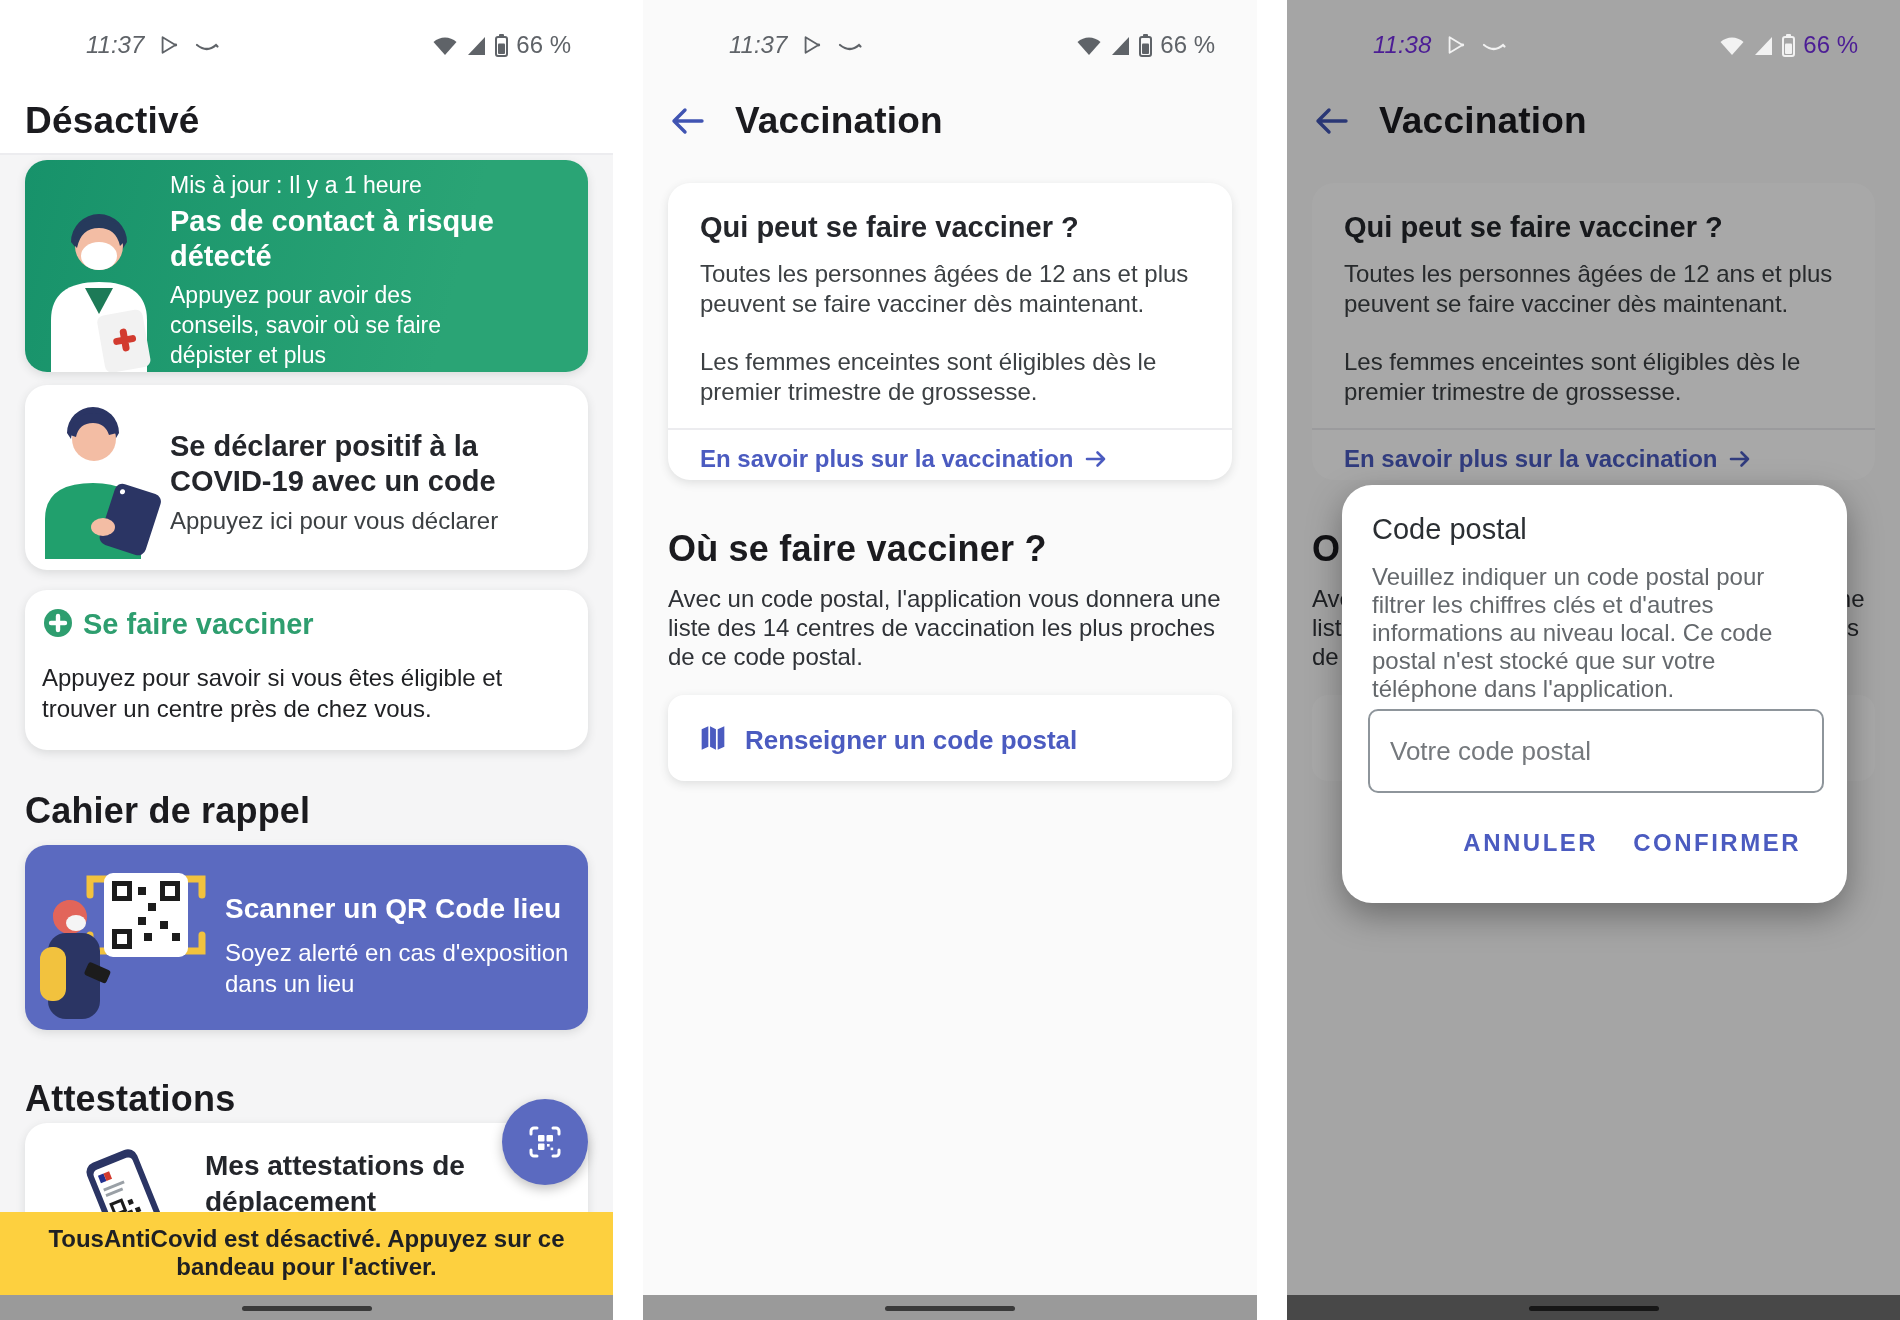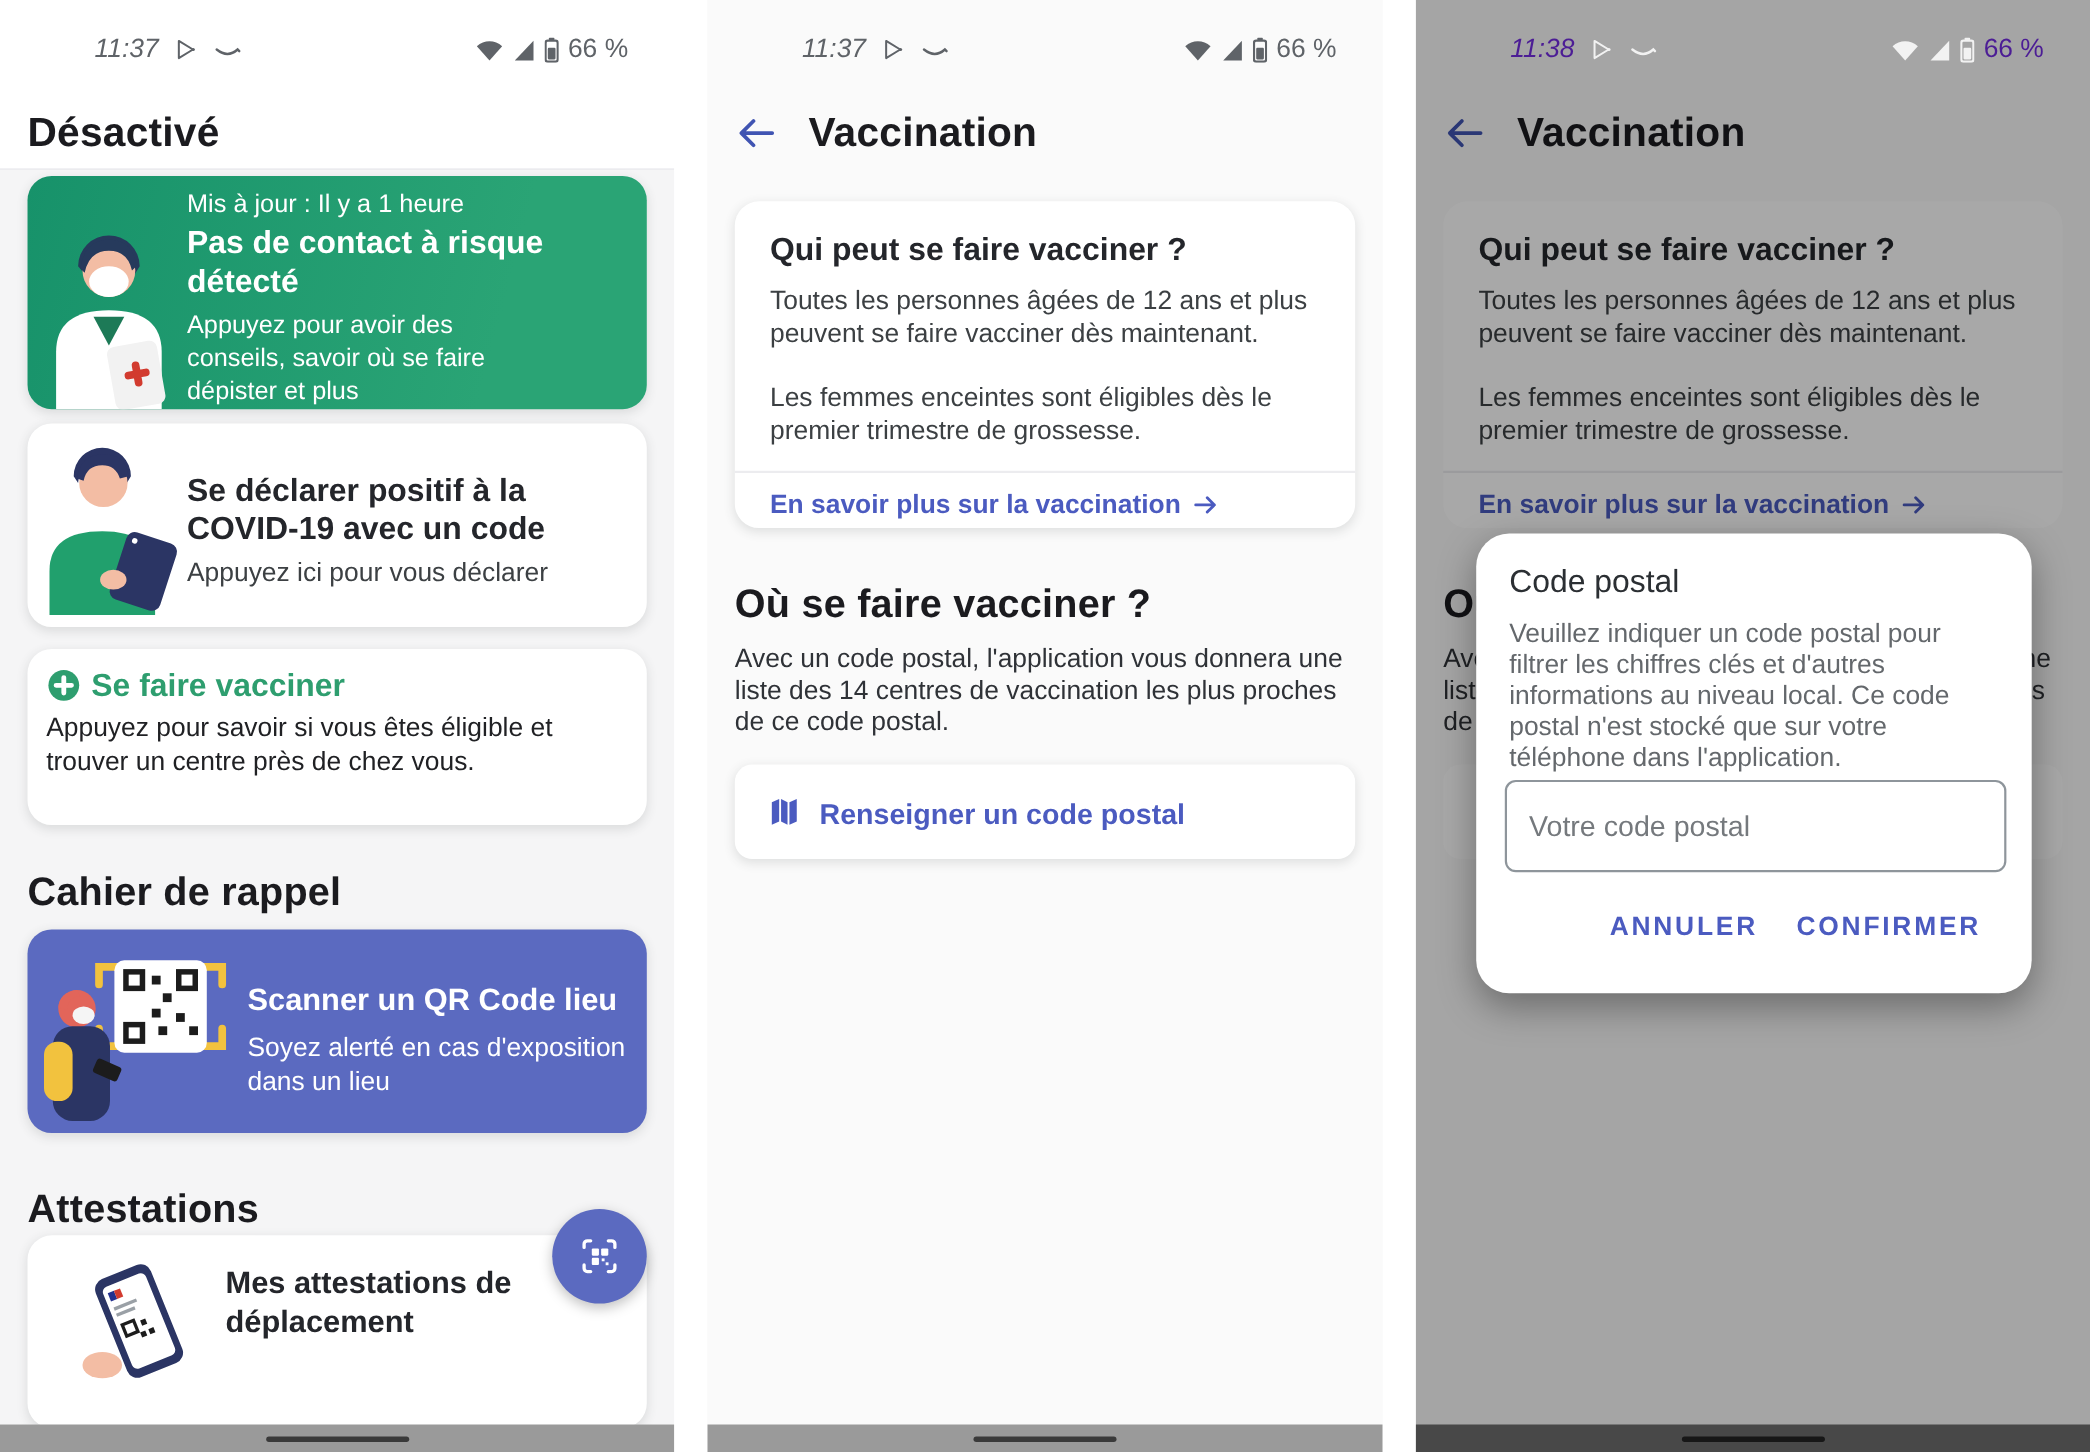--- a/index.html
+++ b/index.html
@@ -142,21 +142,21 @@
     </div>
 
     <div class="card" style="left:25px;top:590px;width:563px;height:160px;">
       <span class="abs" style="left:17px;top:17px;">
         <svg width="32" height="32" viewBox="0 0 32 32">
             <circle cx="16" cy="16" r="14" fill="#2e9e6f"></circle>
             <path d="M16 9 V23 M9 16 H23" stroke="#ffffff" stroke-width="4.4" stroke-linecap="round"></path>
           </svg>
       </span>
       <div class="abs" style="left:58px;top:18px;font-size:29px;font-weight:bold;color:#2e9e6f;">Se faire vacciner</div>
-      <div class="abs" style="left:17px;top:56px;width:525px;font-size:24px;line-height:31px;color:#202124;">Appuyez pour savoir si vous êtes éligible et trouver un centre près de chez vous.</div>
+      <div class="abs" style="left:17px;top:72px;width:525px;font-size:24px;line-height:31px;color:#202124;">Appuyez pour savoir si vous êtes éligible et trouver un centre près de chez vous.</div>
     </div>
 
     <div class="abs app-title" style="left:25px;top:790px;font-size:36px;">Cahier de rappel</div>
 
     <div class="card blue-card" style="left:25px;top:845px;width:563px;height:185px;">
       <span class="abs" style="left:15px;top:14px;">
         <svg width="180" height="160" viewBox="0 0 180 160">
           <g stroke="#f2c23e" stroke-width="7" fill="none" stroke-linecap="round">
             <path d="M66 20 h-16 v16"></path>
               <path d="M146 20 h16 v16"></path>
@@ -231,20 +231,23 @@
             <rect x="15" y="15" width="6.5" height="6.5" rx="1"></rect>
               <rect x="23.5" y="15" width="6.5" height="6.5" rx="1"></rect>
               <rect x="15" y="23.5" width="6.5" height="6.5" rx="1"></rect>
             <rect x="24" y="24" width="2.6" height="2.6"></rect>
               <rect x="27.6" y="27.6" width="2.6" height="2.6"></rect>
           </g>
         </svg>
       </span>
     </div>
 
+    <div class="banner" style="left:0;top:1212px;width:613px;height:83px;z-index:8;">
+      <div class="banner-text">TousAntiCovid est désactivé. Appuyez sur ce bandeau pour l'activer.</div>
+    </div>
 
     <div class="navbar" style="top:1295px;z-index:9;">
       <div class="navpill"></div>
     </div>
   </div>
 
   <div class="panel" id="panel2">
 
     <div class="abs status-left" style="left:86px;top:30px;height:30px;">
       <span>11:37</span>

